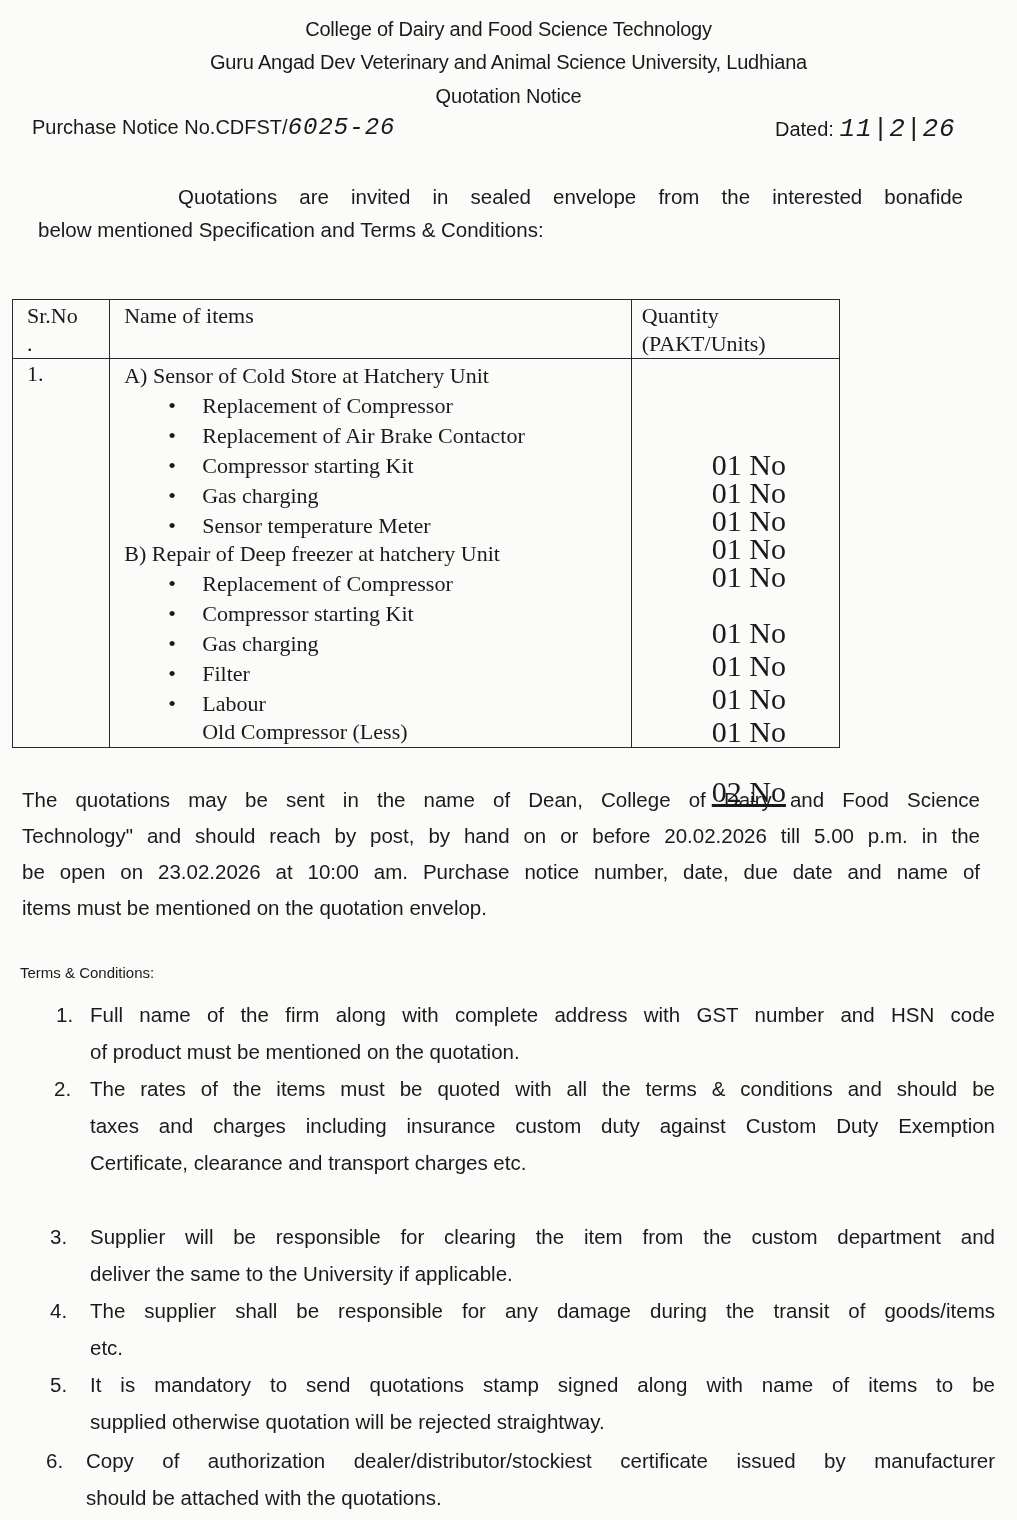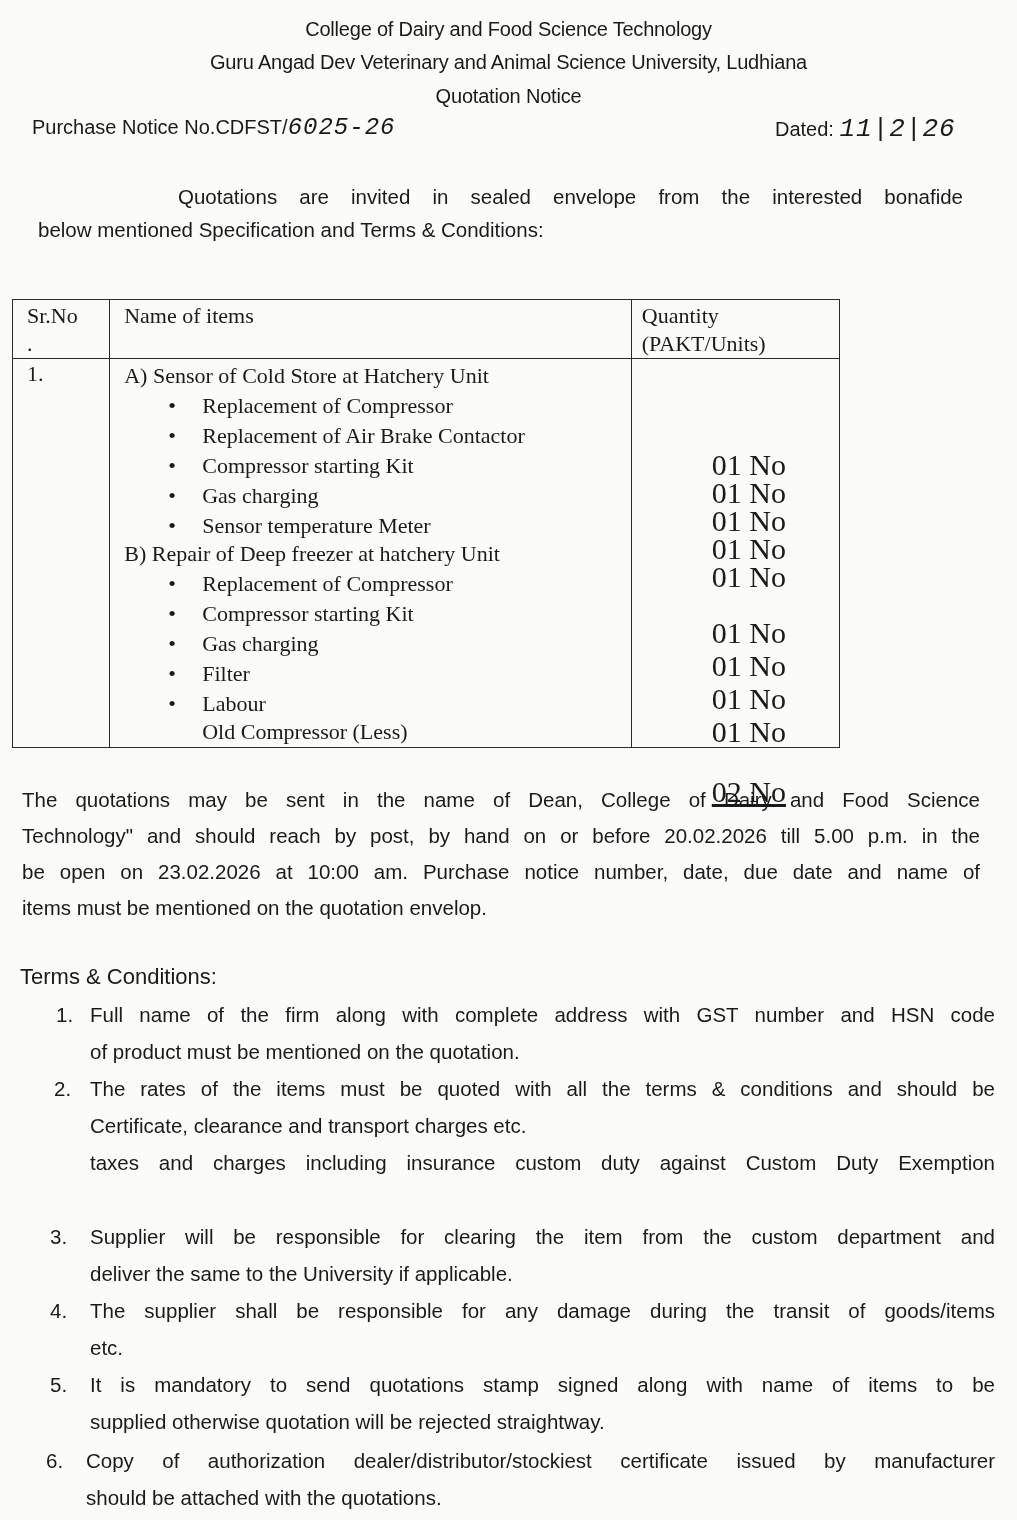--- a/index.html
+++ b/index.html
@@ -37,21 +37,21 @@
   .sub { line-height: 30px; padding-left: 44px; position: relative; }
   .sub .dot { position: absolute; left: 44px; top: 0; }
   .sub .txt { padding-left: 34px; }
   .sub.nodot .txt { padding-left: 34px; }
   .qtycol { position: relative; }
   .q { position: absolute; left: 80px; font-size: 30px; }
 
   .para { left: 22px; width: 958px; font-size: 20.5px; line-height: 36px; top: 782px; }
   .para .line { display: block; text-align: justify; text-align-last: justify; }
   .para .line.last { text-align-last: left; }
-  .tc-title { left: 20px; top: 964px; font-size: 22px; }
+  .tc-title { left: 20px; top: 964px; font-size: 15px; }
   .terms { left: 50px; width: 945px; font-size: 20.5px; line-height: 37px; }
   .term { position: absolute; left: 0; width: 945px; }
   .term .num { position: absolute; left: 0; width: 30px; }
   .term .lines { margin-left: 40px; }
   .term .line { display: block; text-align: justify; text-align-last: justify; }
   .term .line.last { text-align-last: left; }
 </style>
 </head>
 <body>
 
@@ -132,22 +132,22 @@
     <span class="num" style="left:6px;">1.</span>
     <div class="lines">
       <span class="line">Full name of the firm along with complete address with GST number and HSN code</span>
       <span class="line last">of product must be mentioned on the quotation.</span>
     </div>
   </div>
   <div class="term" style="top:74px;">
     <span class="num" style="left:4px;">2.</span>
     <div class="lines">
       <span class="line">The rates of the items must be quoted with all the terms &amp; conditions and should be</span>
+      <span class="line">taxes and charges including insurance custom duty against Custom Duty Exemption</span>
       <span class="line last">Certificate, clearance and transport charges etc.</span>
-      <span class="line">taxes and charges including insurance custom duty against Custom Duty Exemption</span>
     </div>
   </div>
   <div class="term" style="top:222px;">
     <span class="num">3.</span>
     <div class="lines">
       <span class="line">Supplier will be responsible for clearing the item from the custom department and</span>
       <span class="line last">deliver the same to the University if applicable.</span>
     </div>
   </div>
   <div class="term" style="top:296px;">

